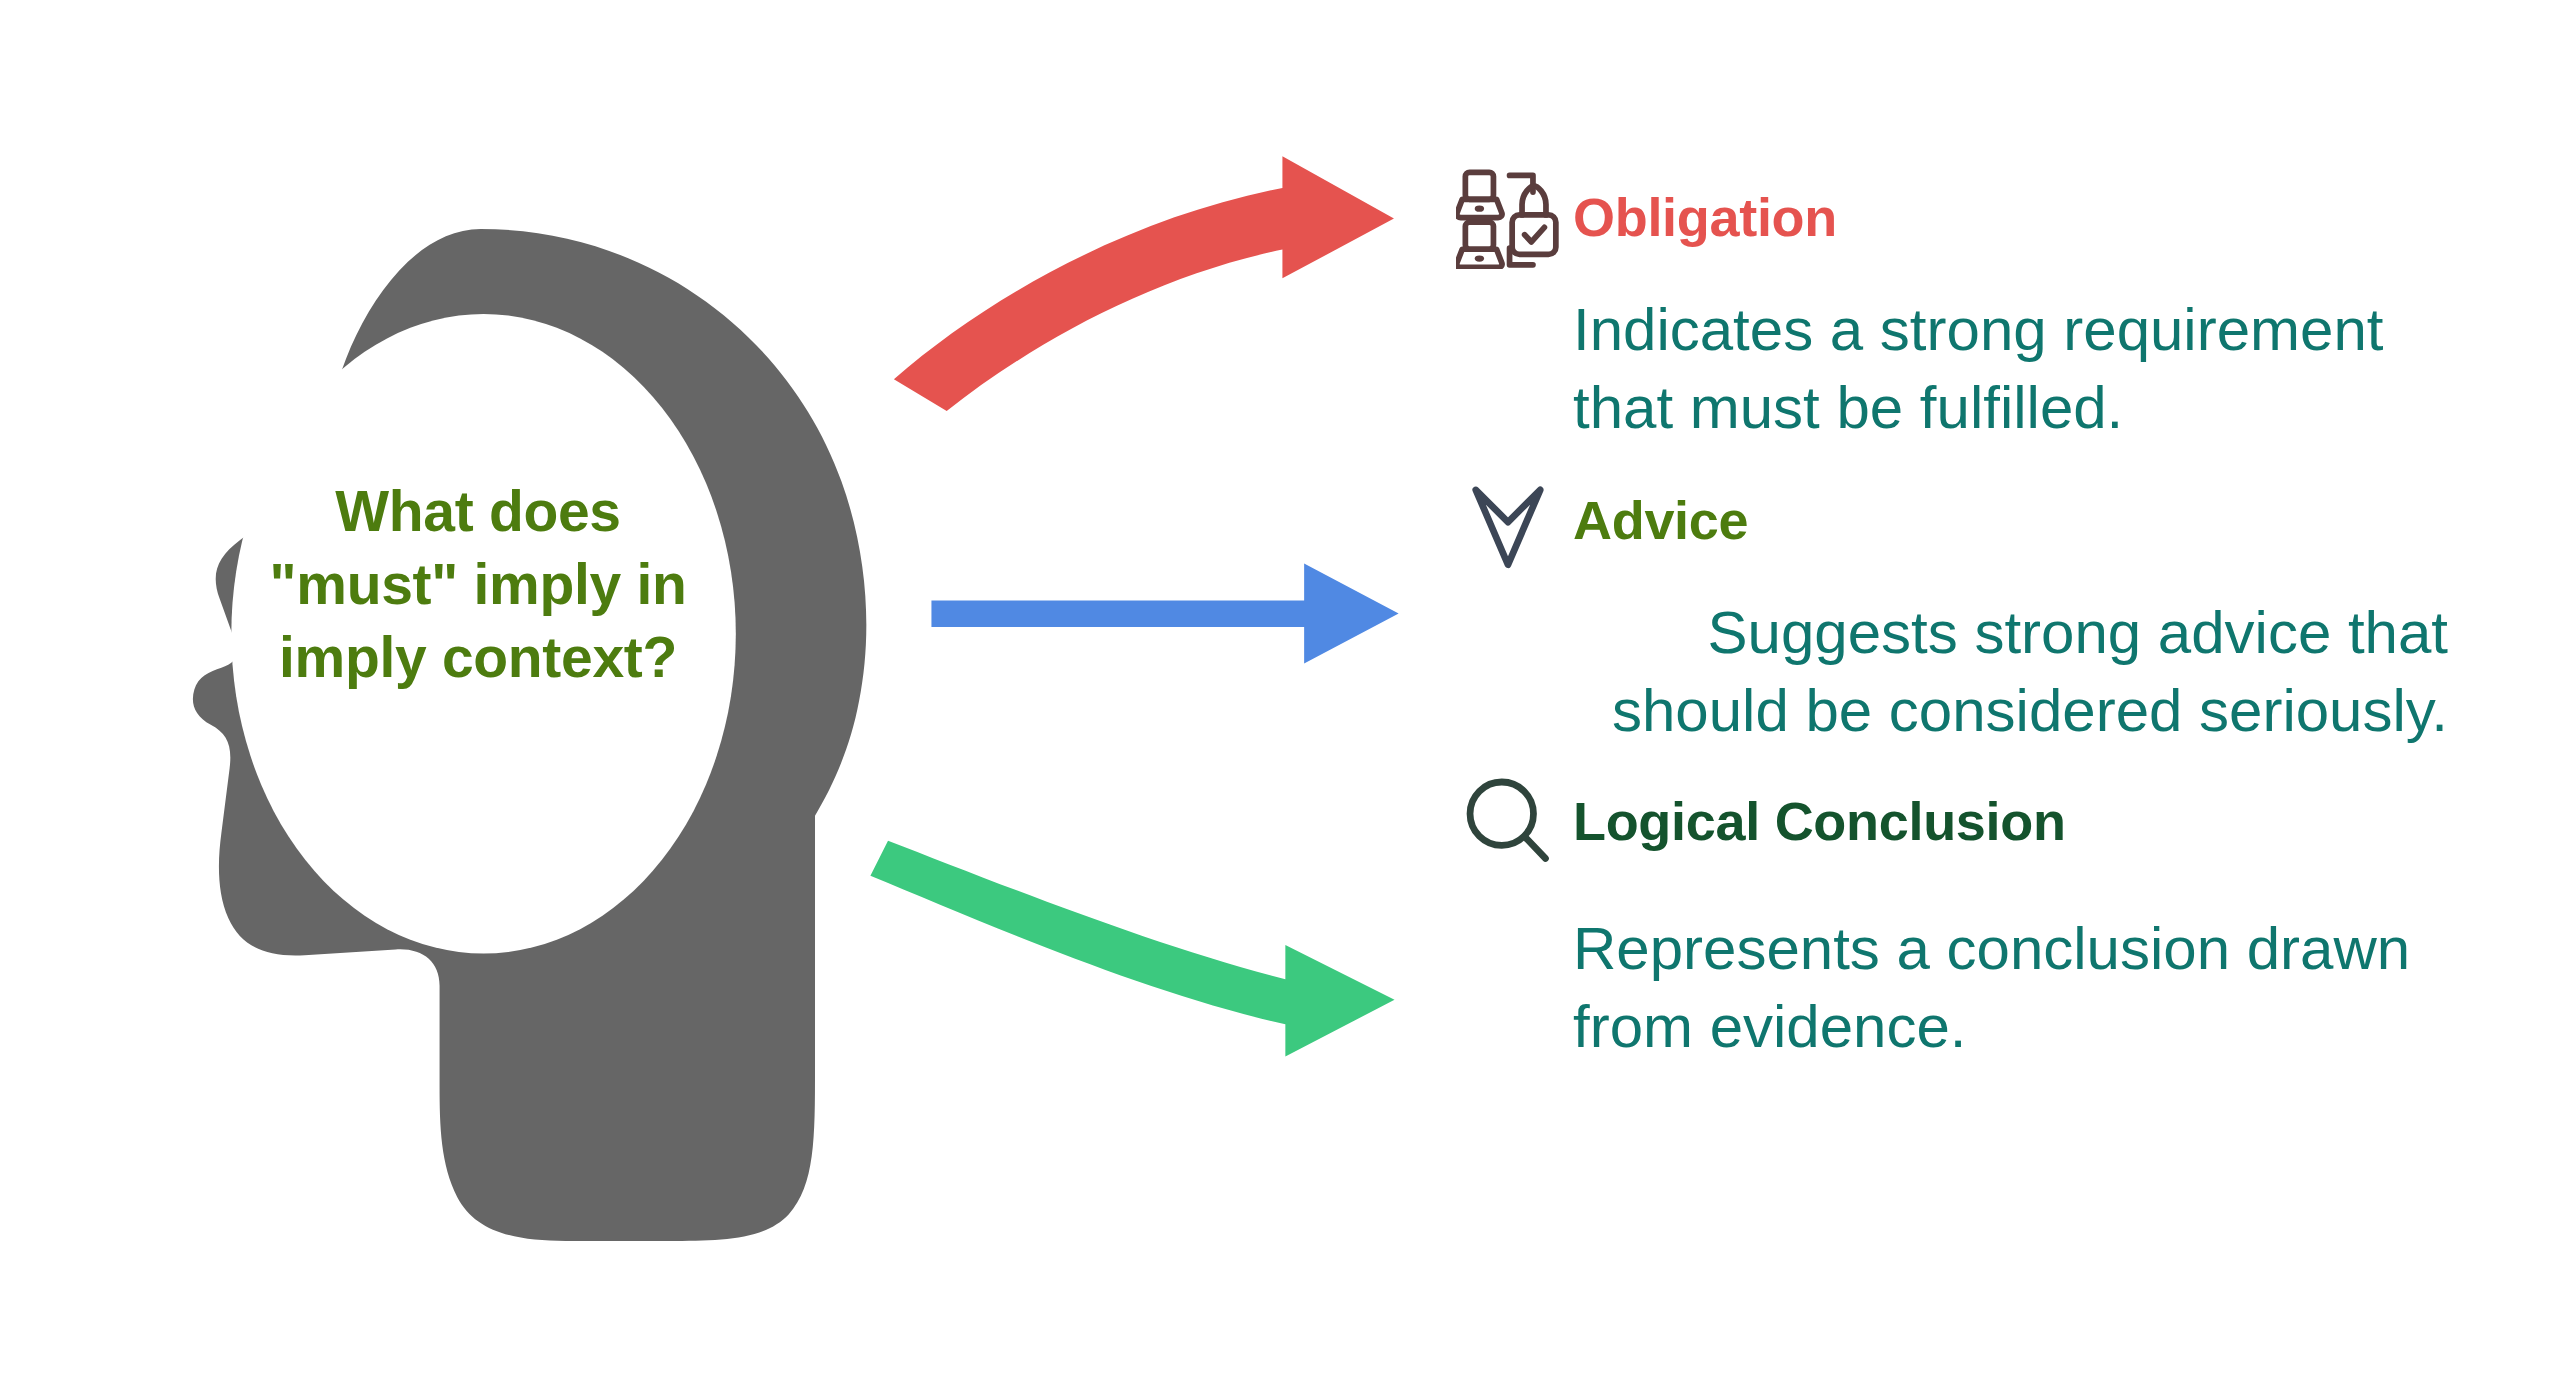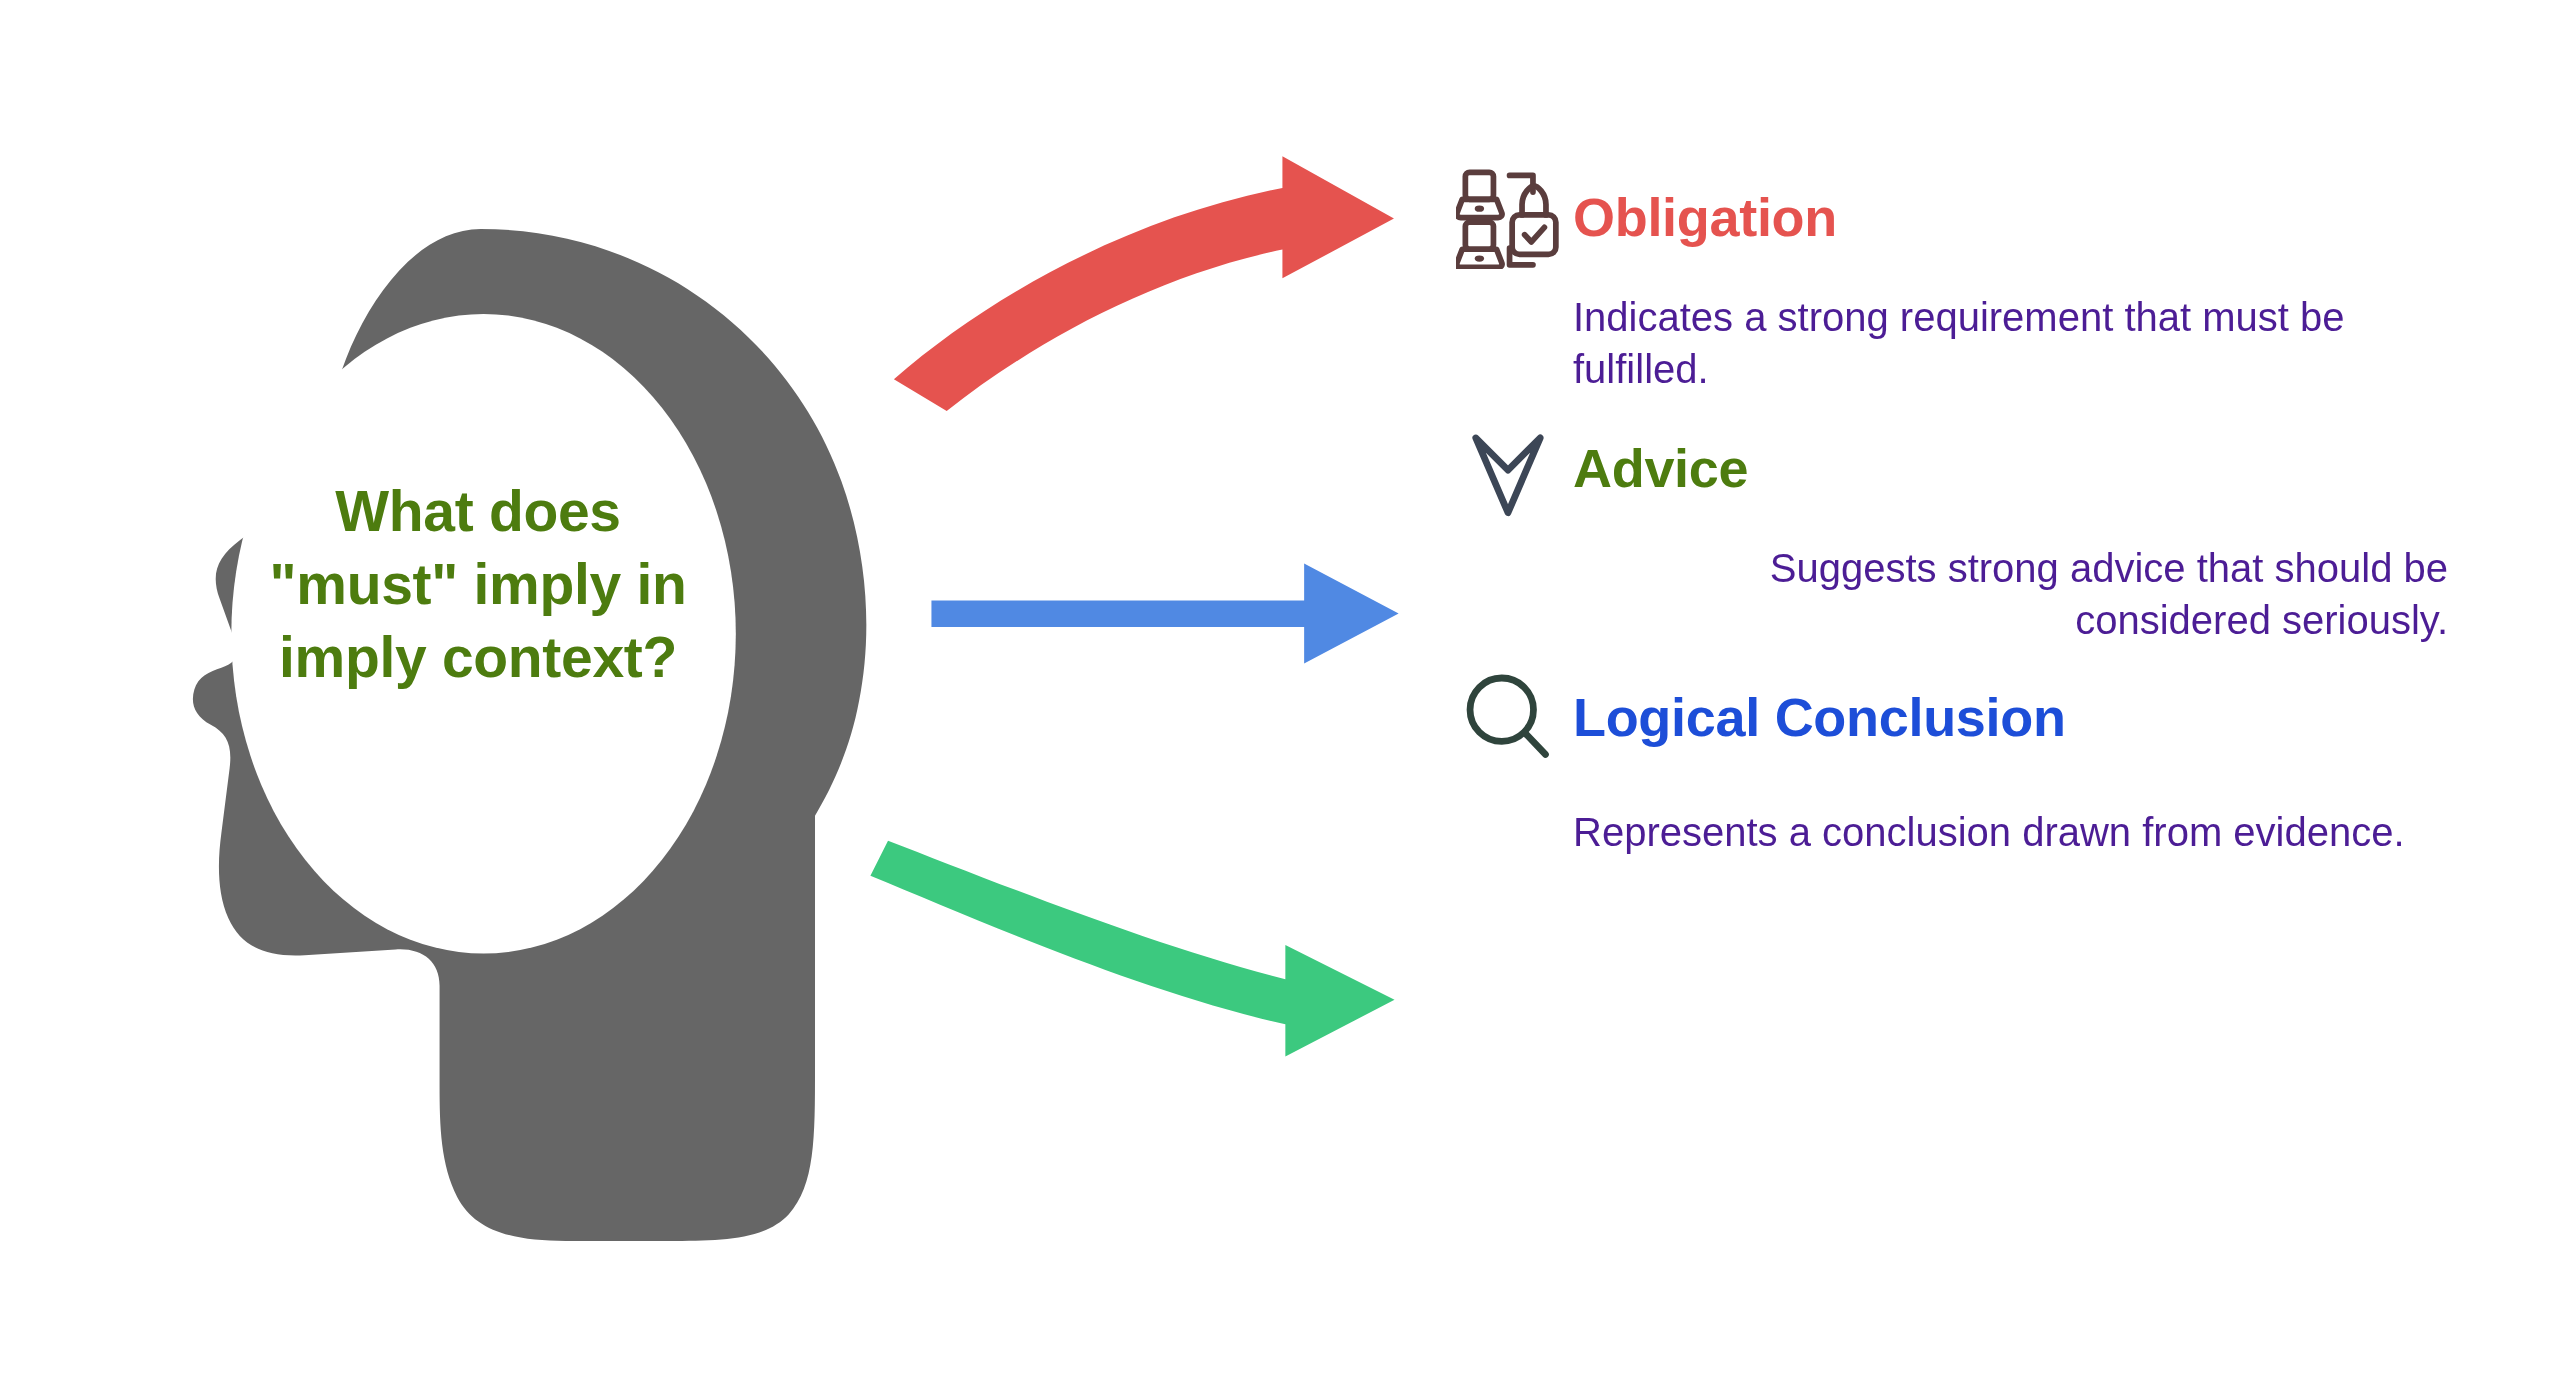--- a/index.html
+++ b/index.html
@@ -75,23 +75,23 @@
   }
   .branch-title {
     font-size: 54px;
     font-weight: bold;
     line-height: 1;
     letter-spacing: -0.3px;
     white-space: nowrap;
   }
   .branch-desc {
     margin-left: 117px;
-    font-size: 40px;
+    font-size: 60px;
     line-height: 1.30;
-    color: #4c1d95;
+    color: #0f766e;
     max-width: 875px;
   }
 
   
   #branch-obligation { margin-top: 0px; }
   #branch-obligation .branch-desc { margin-top: 16.4px; }
   #branch-advice { margin-top: 14px; }
   #branch-advice .branch-desc { margin-top: 15.3px; text-align: right; }
   #branch-conclusion { margin-top: 13px; }
   #branch-conclusion .branch-desc { margin-top: 30px; }
@@ -219,20 +219,20 @@
     <div class="branch" id="branch-conclusion">
       <div class="branch-head">
         <div class="branch-icon">
           <svg viewBox="0 0 200 200" width="104" height="104" xmlns="http://www.w3.org/2000/svg">
             <g fill="none" stroke="#2F443C" stroke-width="13" stroke-linecap="round">
               <circle cx="88" cy="86" r="61"></circle>
               <line x1="132" y1="130" x2="172" y2="172"></line>
             </g>
           </svg>
         </div>
-        <div class="branch-title" style="color:#1d4ed8">Logical Conclusion</div>
+        <div class="branch-title" style="color:#14532d">Logical Conclusion</div>
       </div>
       <div class="branch-desc">Represents a conclusion drawn from evidence.</div>
     </div>
 
   </div>
 </div>
 
 
 </body></html>

